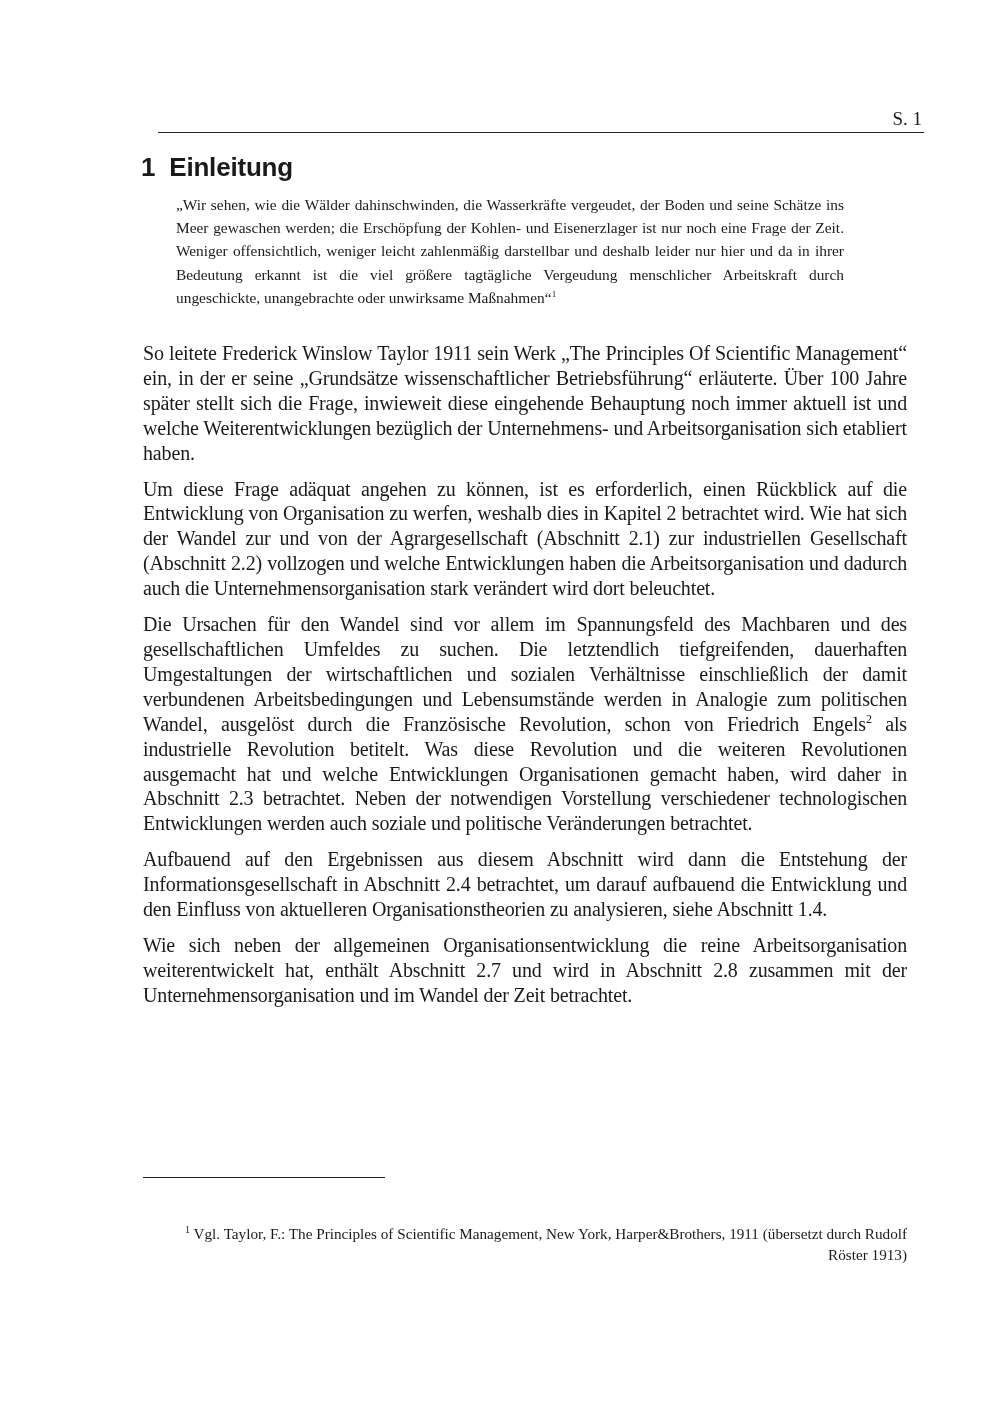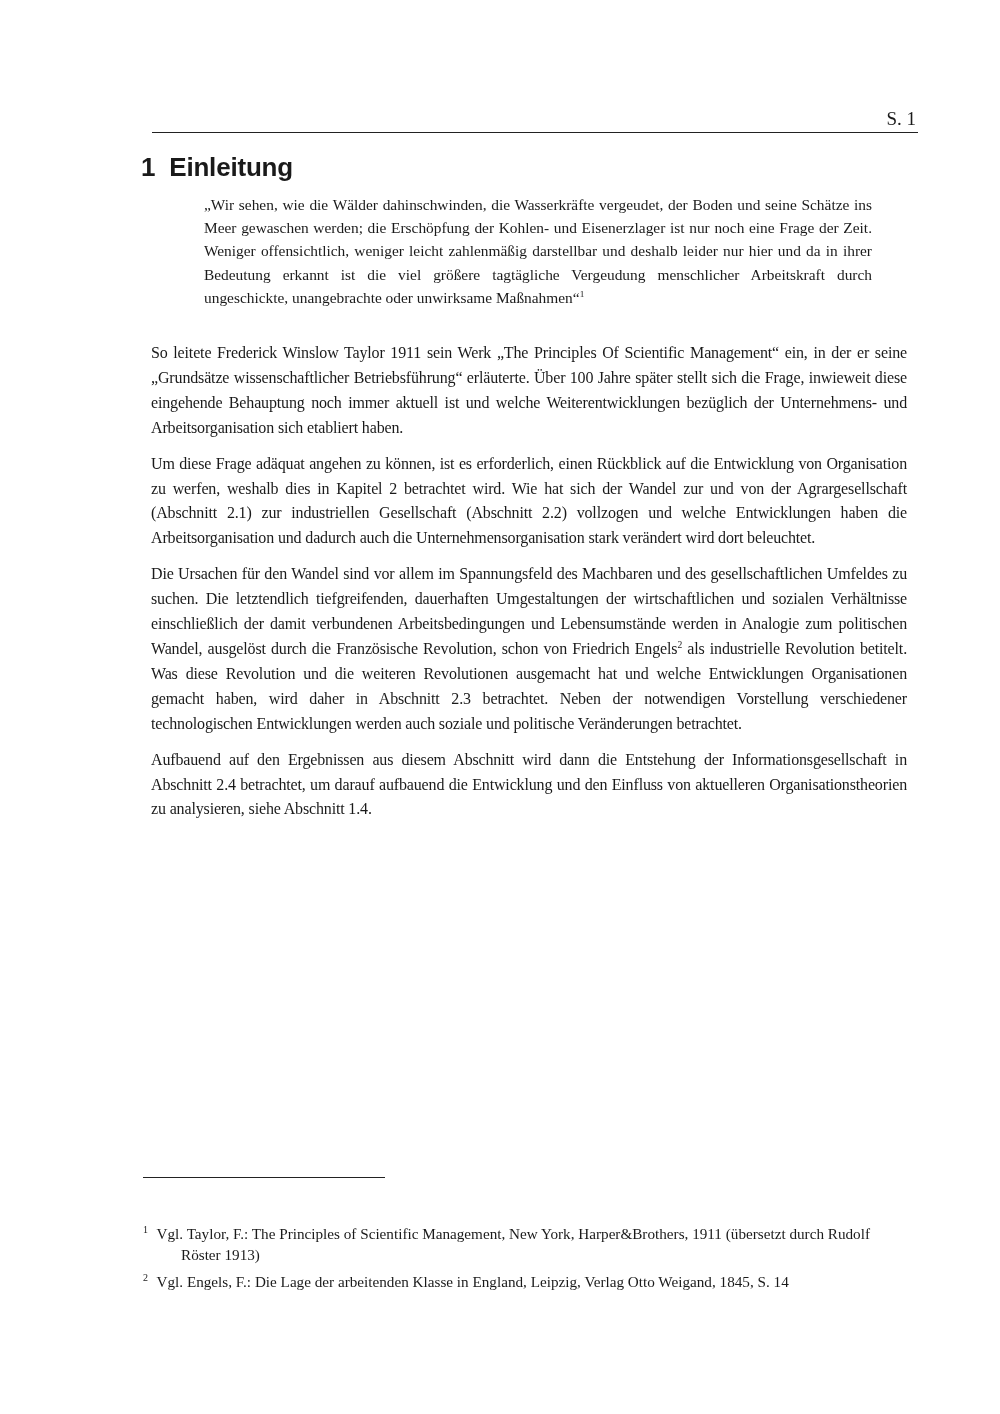--- a/index.html
+++ b/index.html
@@ -1,36 +1,36 @@
 <!DOCTYPE html>
 <html><head>
   <meta charset="utf-8">
   <style>
     html, body { margin: 0; padding: 0; background: #ffffff; }
     body { width: 1000px; height: 1414px; position: relative; overflow: hidden;
            font-family: "Liberation Serif", serif; color: #1a1a1a; }
     .page { position: absolute; left: 0; top: 0; width: 1000px; height: 1414px; }
-    .header { position: absolute; left: 152px; top: 108px; width: 766px; height: 24px;
+    .header { position: absolute; left: 158px; top: 108px; width: 766px; height: 24px;
               border-bottom: 1.5px solid #222; }
     .page-num { position: absolute; right: 2px; top: 0; font-size: 19px; line-height: 22px; }
     .chapter-title { position: absolute; left: 141px; top: 151px; margin: 0;
                      font-family: "Liberation Sans", sans-serif; font-weight: bold;
                      font-size: 26px; line-height: 32px; letter-spacing: -0.2px; text-align: center; }
     .chapter-title .num { margin-right: 14px; }
-    .quote { position: absolute; left: 204px; top: 193px; width: 668px;
+    .quote { position: absolute; left: 176px; top: 193px; width: 668px;
              font-size: 15.4px; line-height: 23.2px; text-align: justify; margin: 0; }
     .body-text { position: absolute; left: 143px; top: 341px; width: 764px; }
-    .body-text p { margin: 0 0 11px 8px; font-size: 16px; line-height: 24.9px;
+    .body-text p { margin: 0 0 11px 0; font-size: 20px; line-height: 24.9px;
                    text-align: justify; letter-spacing: -0.15px; }
     sup { font-size: 60%; line-height: 0; vertical-align: super; }
     .fn-rule { position: absolute; left: 143px; top: 1177px; width: 242px; height: 0;
                border-top: 1.3px solid #222; }
     .footnotes { position: absolute; left: 143px; top: 1223px; width: 764px; }
     .footnote { position: relative; padding-left: 38px; text-indent: -38px;
-                font-size: 15.2px; line-height: 21px; margin: 0 0 6px 0; }
+                font-size: 15.2px; line-height: 21px; margin: 0 0 6px 0; text-align: right; }
     .footnote .fn-mark { display: inline-block; width: 10px; text-indent: 0;
                          font-size: 10px; vertical-align: super; line-height: 0; }
   </style>
 </head>
 <body>
 
 <div class="page">
 
   <div class="header">
     <span class="page-num">S. 1</span>
@@ -40,22 +40,22 @@
     <span class="num">1</span><span>Einleitung</span>
   </h1>
 
   <p class="quote"><span>„Wir sehen, wie die Wälder dahinschwinden, die Wasserkräfte vergeudet, der Boden und seine Schätze ins Meer gewaschen werden; die Erschöpfung der Kohlen- und Eisenerzlager ist nur noch eine Frage der Zeit. Weniger offensichtlich, weniger leicht zahlenmäßig darstellbar und deshalb leider nur hier und da in ihrer Bedeutung erkannt ist die viel größere tagtägliche Vergeudung menschlicher Arbeitskraft durch ungeschickte, unangebrachte oder unwirksame Maßnahmen“</span><sup>1</sup></p>
 
   <div class="body-text">
     <p>So leitete Frederick Winslow Taylor 1911 sein Werk „The Principles Of Scientific Management“ ein, in der er seine „Grundsätze wissenschaftlicher Betriebsführung“ erläuterte. Über 100 Jahre später stellt sich die Frage, inwieweit diese eingehende Behauptung noch immer aktuell ist und welche Weiterentwicklungen bezüglich der Unternehmens- und Arbeitsorganisation sich etabliert haben.</p>
     <p>Um diese Frage adäquat angehen zu können, ist es erforderlich, einen Rückblick auf die Entwicklung von Organisation zu werfen, weshalb dies in Kapitel 2 betrachtet wird. Wie hat sich der Wandel zur und von der Agrargesellschaft (Abschnitt 2.1) zur industriellen Gesellschaft (Abschnitt 2.2) vollzogen und welche Entwicklungen haben die Arbeitsorganisation und dadurch auch die Unternehmensorganisation stark verändert wird dort beleuchtet.</p>
     <p><span>Die Ursachen für den Wandel sind vor allem im Spannungsfeld des Machbaren und des gesellschaftlichen Umfeldes zu suchen. Die letztendlich tiefgreifenden, dauerhaften Umgestaltungen der wirtschaftlichen und sozialen Verhältnisse einschließlich der damit verbundenen Arbeitsbedingungen und Lebensumstände werden in Analogie zum politischen Wandel, ausgelöst durch die Französische Revolution, schon von Friedrich Engels</span><sup>2</sup><span> als industrielle Revolution betitelt. Was diese Revolution und die weiteren Revolutionen ausgemacht hat und welche Entwicklungen Organisationen gemacht haben, wird daher in Abschnitt 2.3 betrachtet. Neben der notwendigen Vorstellung verschiedener technologischen Entwicklungen werden auch soziale und politische Veränderungen betrachtet.</span></p>
     <p>Aufbauend auf den Ergebnissen aus diesem Abschnitt wird dann die Entstehung der Informationsgesellschaft in Abschnitt 2.4 betrachtet, um darauf aufbauend die Entwicklung und den Einfluss von aktuelleren Organisationstheorien zu analysieren, siehe Abschnitt 1.4.</p>
+    <p>Wie sich neben der allgemeinen Organisationsentwicklung die reine Arbeitsorganisation weiterentwickelt hat, enthält Abschnitt 2.7 und wird in Abschnitt 2.8 zusammen mit der Unternehmensorganisation und im Wandel der Zeit betrachtet.</p>
   </div>
 
   <div class="fn-rule"></div>
 
   <div class="footnotes">
     <p class="footnote"><span class="fn-mark">1</span> <span>Vgl. Taylor, F.: The Principles of Scientific Management, New York, Harper&amp;Brothers, 1911 (übersetzt durch Rudolf Röster 1913)</span></p>
-    <p class="footnote"><span class="fn-mark">2</span> <span>Vgl. Engels, F.: Die Lage der arbeitenden Klasse in England, Leipzig, Verlag Otto Weigand, 1845, S. 14</span></p>
   </div>
 
 </div>
 
 </body></html>

